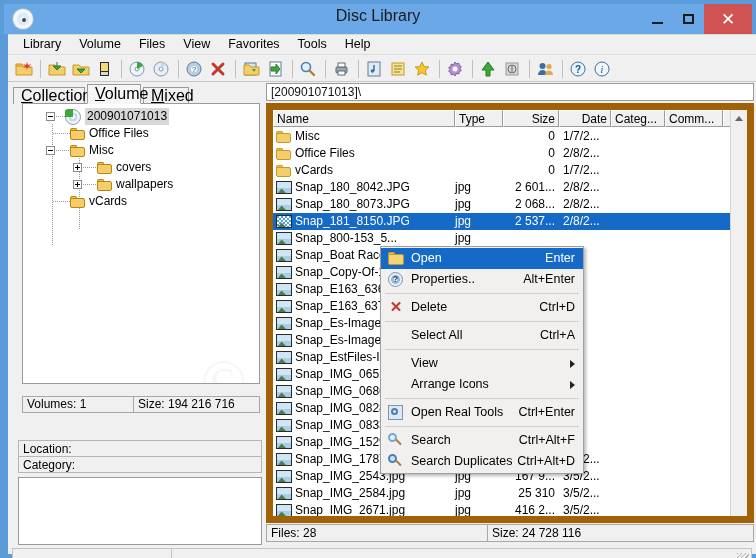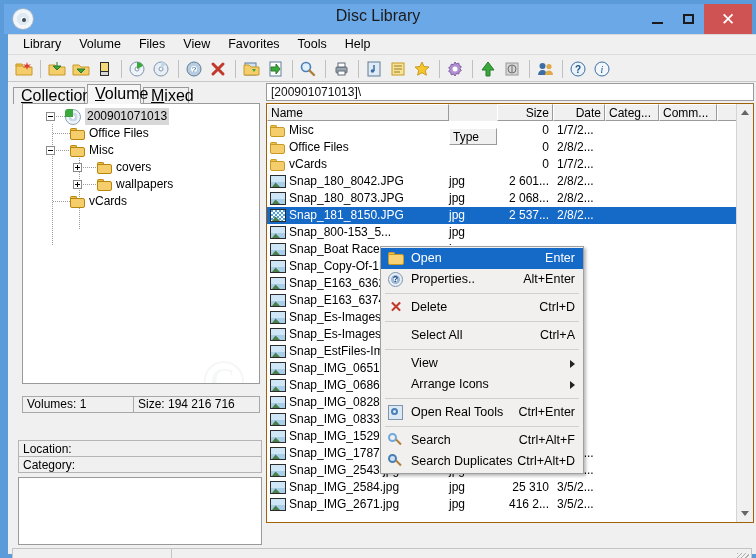--- a/index.html
+++ b/index.html
@@ -142,21 +142,21 @@
 
   .infopanel{position:absolute;left:10px;top:405px;width:244px;height:105px;}
   .inforow{height:17px;line-height:16px;font-size:12px;border:1px solid #b5b5b5;background:#f0f0f0;
      padding:0 4px;box-sizing:border-box;margin-bottom:-1px;}
   .infobox{position:absolute;left:0;top:37px;width:244px;height:68px;background:#fff;
      border:1px solid #9a9a9a;box-sizing:border-box;}
 
   
   .listpanel{
     position:absolute;left:258px;top:68px;width:488px;height:420px;
-    background:#fff;border:1px solid #a16207;box-sizing:border-box;overflow:hidden;
+    background:#fff;border:7px solid #a16207;box-sizing:border-box;overflow:hidden;
   }
   .lhead{position:absolute;left:0;top:0;width:486px;height:17px;display:flex;background:#f0f0f0;}
   .hcell{
     height:17px;line-height:16px;font-size:12px;box-sizing:border-box;
     border:1px solid #fff;border-right:1px solid #9a9a9a;border-bottom:1px solid #9a9a9a;
     background:#f0f0f0;padding:0 3px;overflow:hidden;white-space:nowrap;
   }
   .hcell.r{text-align:right;}
   .lrows{position:absolute;left:0;top:18px;width:470px;}
   .lrow{height:17px;line-height:17px;font-size:12px;position:relative;white-space:nowrap;}
@@ -495,21 +495,21 @@
 
     <div class="infopanel">
       <div class="inforow">Location:</div>
       <div class="inforow">Category:</div>
       <div class="infobox"></div>
     </div>
 
     <div class="listpanel">
       <div class="lhead">
         <div class="hcell" style="width:182px;">Name</div>
-        <div class="hcell" style="width:48px;margin-top:24px;">Type</div>
+        <div class="hcell" style="width:48px;">Type</div>
         <div class="hcell r" style="width:56px;">Size</div>
         <div class="hcell r" style="width:52px;">Date</div>
         <div class="hcell" style="width:54px;">Categ...</div>
         <div class="hcell" style="width:58px;">Comm...</div>
         <div class="hcell" style="width:36px;"></div>
       </div>
 
       <div class="lrows">
         <div class="lrow">
             <span class="ico-folder">
@@ -660,20 +660,24 @@
       <div class="vscroll">
         <div class="arrowbtn" style="top:0;">
             <div class="ar-up"></div>
           </div>
         <div class="arrowbtn" style="bottom:0;">
             <div class="ar-dn"></div>
           </div>
       </div>
     </div>
 
+    <div class="lstatus">
+      <div class="lcell a">Files: 28</div>
+      <div class="lcell b">Size: 24 728 116</div>
+    </div>
 
     <div class="statusbar">
       <div class="sb a"></div>
       <div class="sb b">
         <div class="grip"></div>
       </div>
     </div>
 
     <div class="ctxmenu">
       <div class="ctxitem hl">

